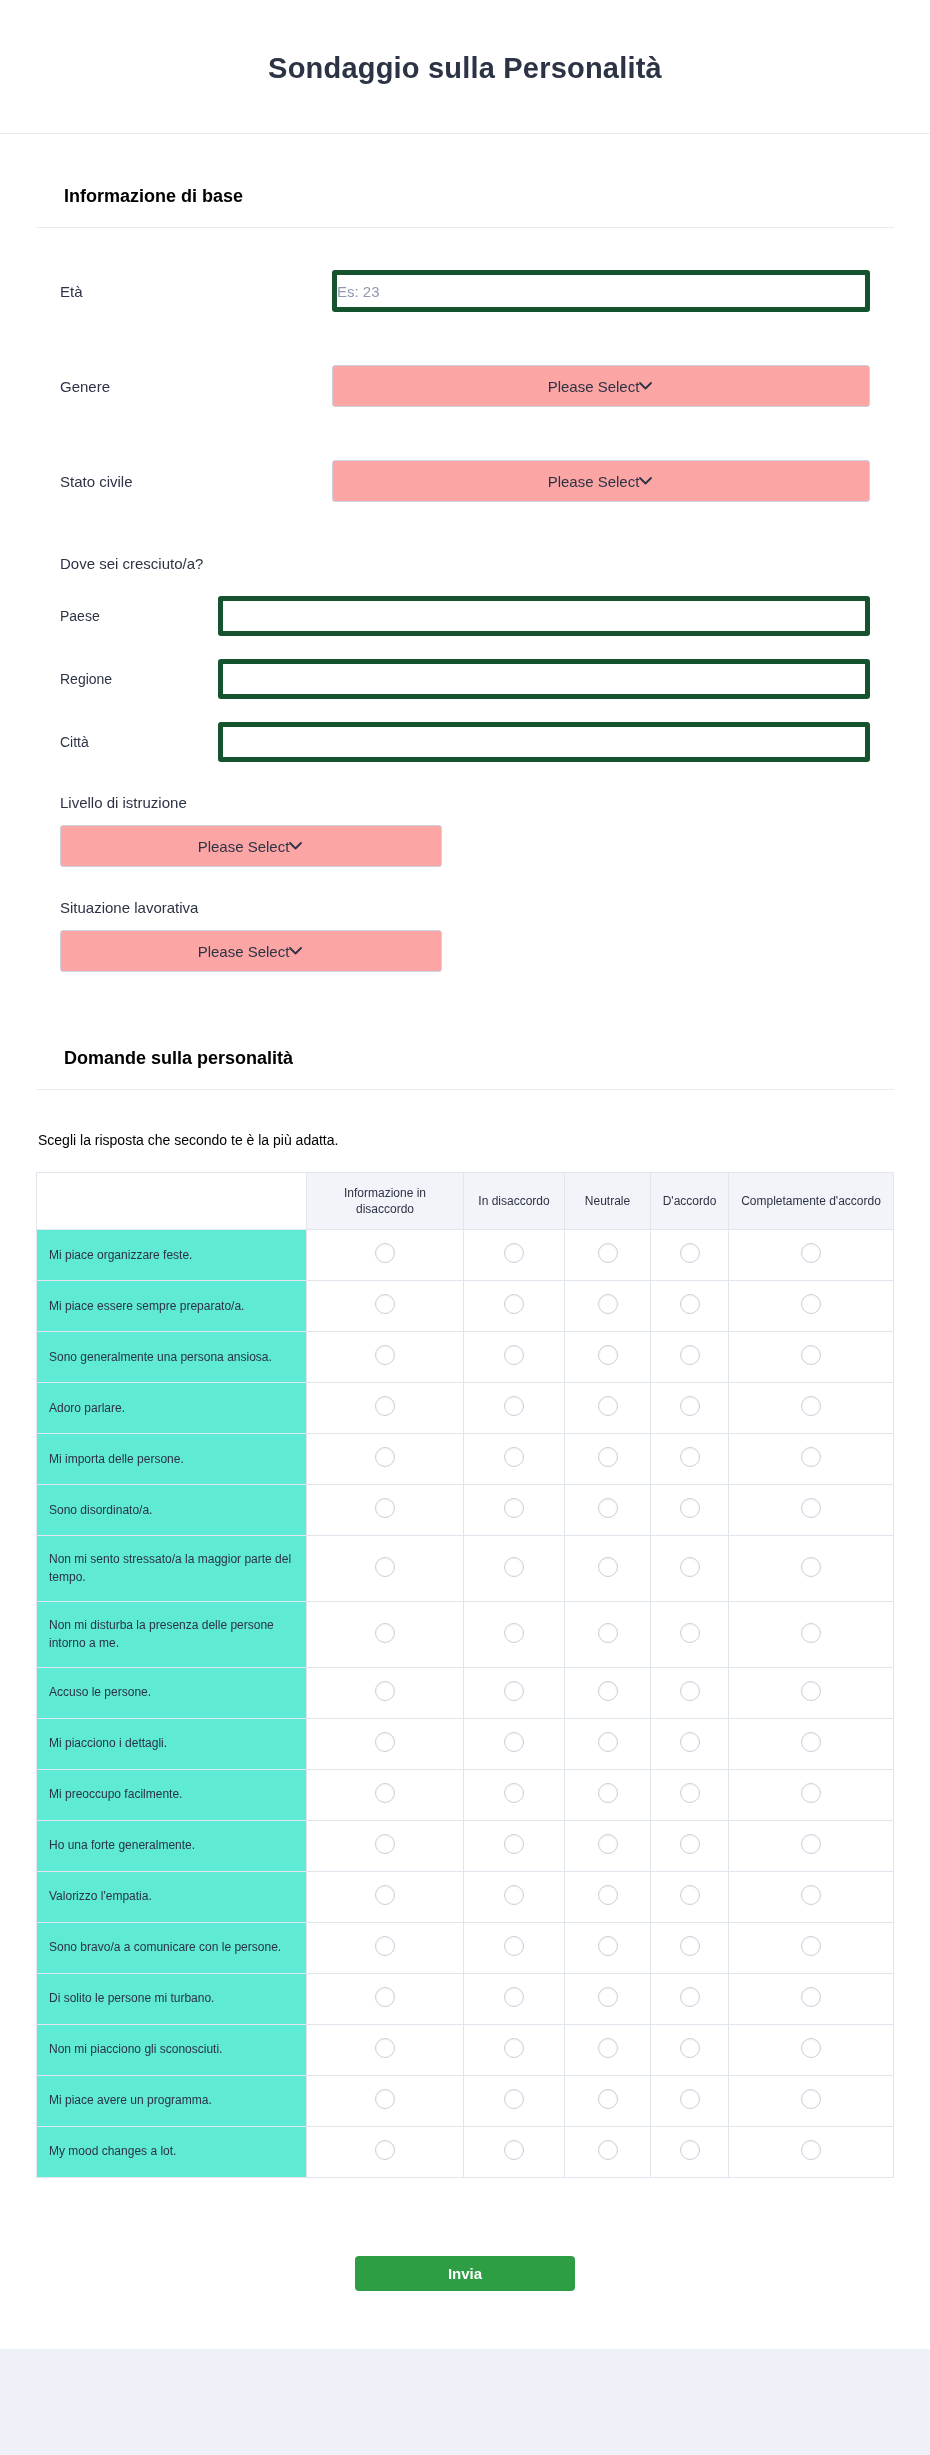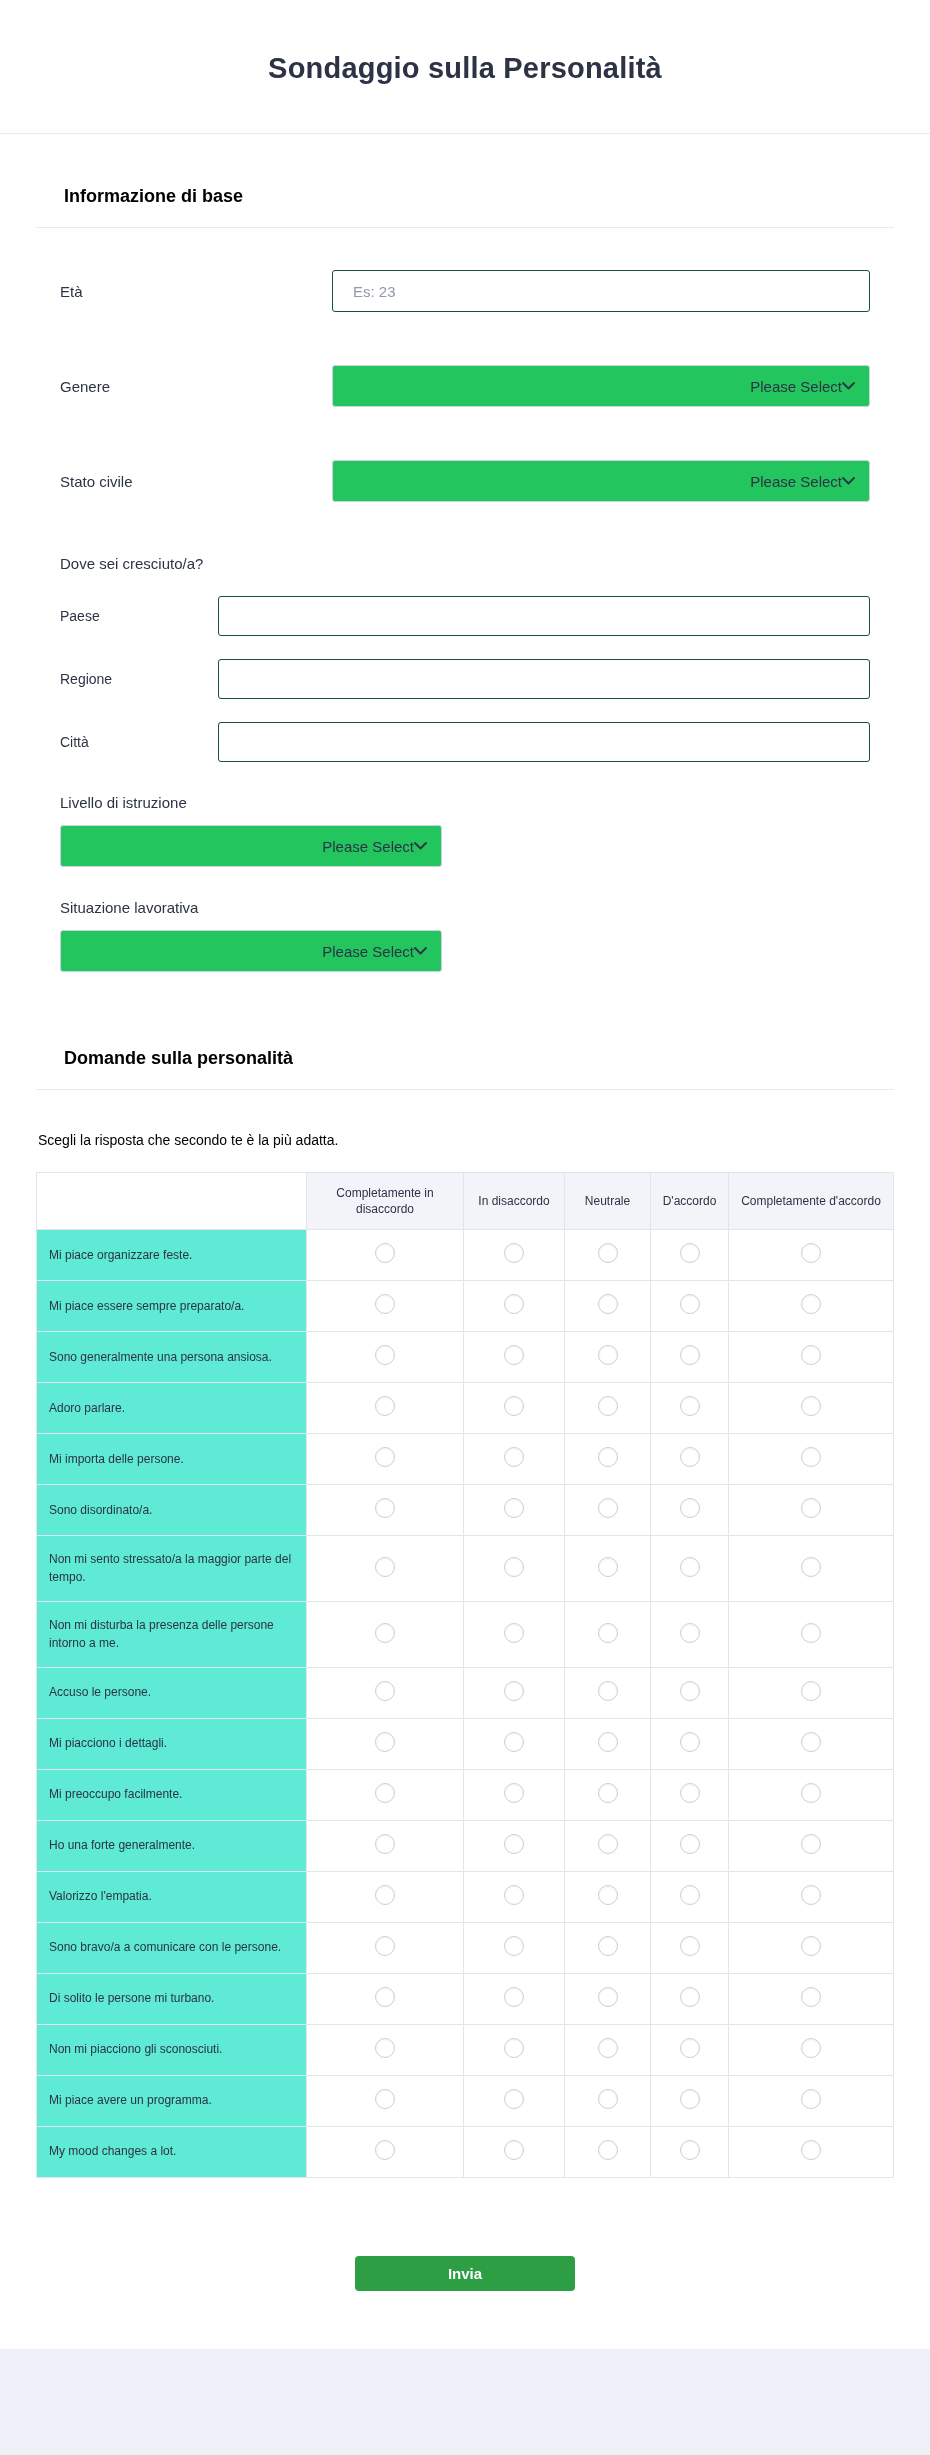--- a/index.html
+++ b/index.html
@@ -53,40 +53,40 @@
     width: 272px;
     flex: 0 0 272px;
     font-size: 15px;
     font-weight: 500;
     color: #2c3345;
     padding-right: 16px;
   }
   .text-input {
     flex: 1;
     height: 42px;
-    border: 1px solid #14532d;
+    border: 5px solid #14532d;
     border-radius: 3px;
-    padding: 0 20px;
+    padding: 0 0;
     font-size: 15px;
     font-family: "Liberation Sans", sans-serif;
     color: #2c3345;
     outline: none;
     background: #fff;
   }
   .text-input::placeholder { color: #8f99ad; }
 
   .select {
     flex: 1;
     height: 42px;
     border: 1px solid #ccd2de;
     border-radius: 3px;
-    background: #22c55e;
+    background: #fca5a5;
     display: flex;
     align-items: center;
-    justify-content: flex-end;
+    justify-content: center;
     padding: 0 14px 0 12px;
     cursor: pointer;
   }
   .select-value { font-size: 15px; color: #2c3345; }
   .chev { flex: 0 0 auto; }
 
   .group { margin-bottom: 24px; }
   .group-label {
     font-size: 15px;
     font-weight: 500;
@@ -277,21 +277,21 @@
     <div class="section-head second">
       <h2>Domande sulla personalità</h2>
     </div>
 
     <div class="matrix-wrap">
       <div class="instruction">Scegli la risposta che secondo te è la più adatta.</div>
       <table class="matrix">
         <thead>
           <tr id="matrix-head-row">
               <th class="m-corner"></th>
-              <th class="m-col">Completamente in disaccordo</th>
+              <th class="m-col">Informazione in disaccordo</th>
               <th class="m-col">In disaccordo</th>
               <th class="m-col">Neutrale</th>
               <th class="m-col">D'accordo</th>
               <th class="m-col">Completamente d'accordo</th>
             </tr>
         </thead>
         <tbody id="matrix-body">
             <tr>
               <td class="m-q">Mi piace organizzare feste.</td>
               <td class="m-cell"><span class="radio"></span></td>

